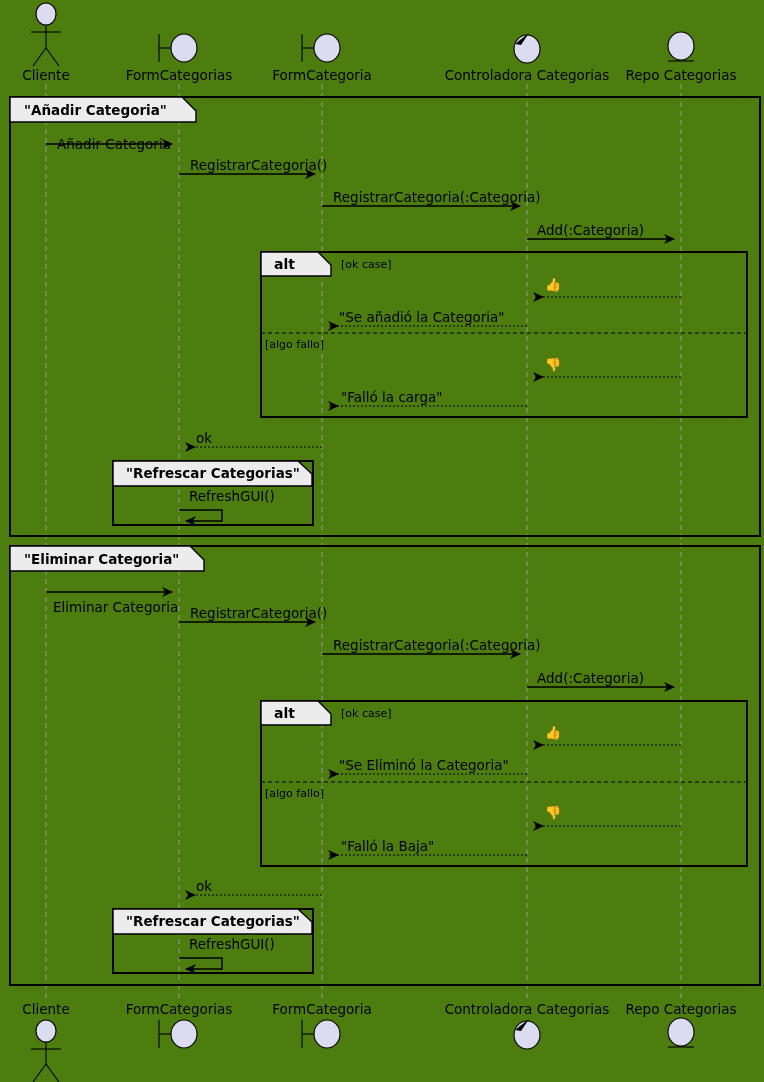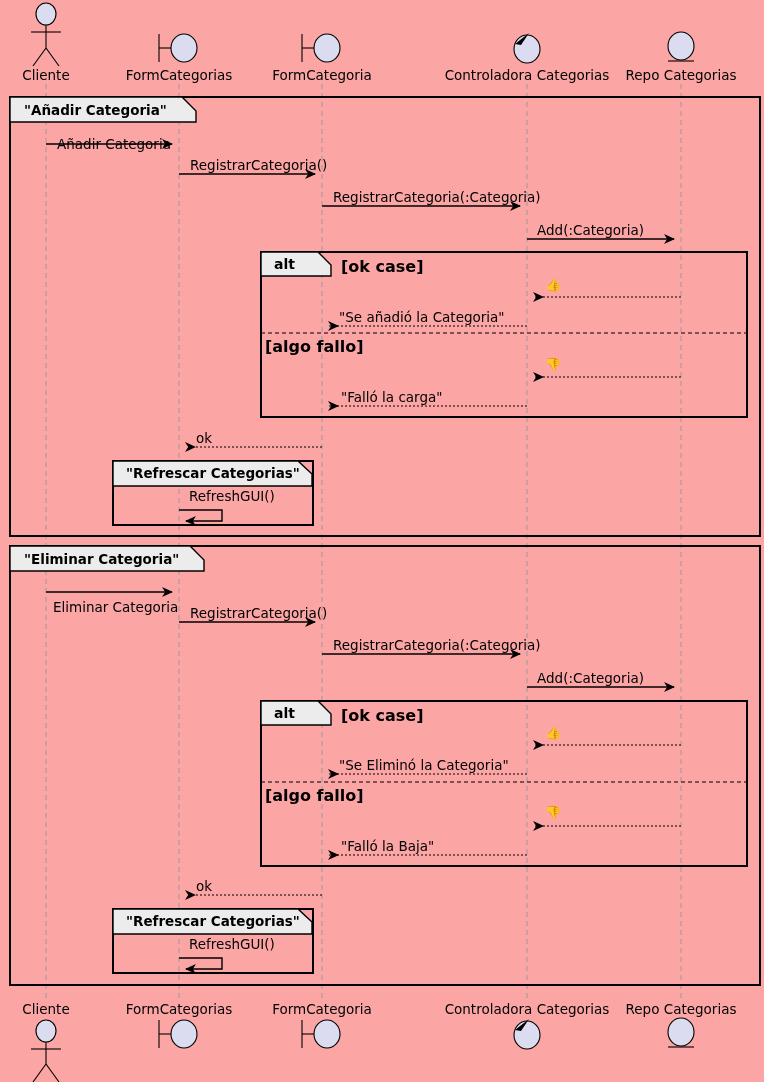--- a/index.html
+++ b/index.html
@@ -1,21 +1,21 @@
 <!DOCTYPE html>
 <html><head>
 <meta charset="utf-8">
 <style>
   html,body{margin:0;padding:0;background:#ffffff;}
   body{font-family:"DejaVu Sans","Liberation Sans",sans-serif;}
-  #stage{position:relative;width:764px;height:1082px;overflow:hidden;background:#fca5a5;}
+  #stage{position:relative;width:764px;height:1082px;overflow:hidden;background:#4d7c0f;}
   #svgroot{position:absolute;left:0;top:0;width:764px;height:1082px;}
   .lbl{position:absolute;font-size:13.5px;color:#000;white-space:nowrap;line-height:1;}
   .lbl.bold{font-weight:bold;}
-  .lbl.small{font-size:16px;font-weight:bold;}
+  .lbl.small{font-size:11px;font-weight:normal;}
   .actorname{position:absolute;font-size:13.5px;color:#000;white-space:nowrap;text-align:center;}
   .emoji{position:absolute;font-size:13px;line-height:1;color:#000;}
 </style>
 </head>
 <body>
 
 <div id="stage">
 
   <svg id="svgroot" viewBox="0 0 764 1082" xmlns="http://www.w3.org/2000/svg">
     <defs>

